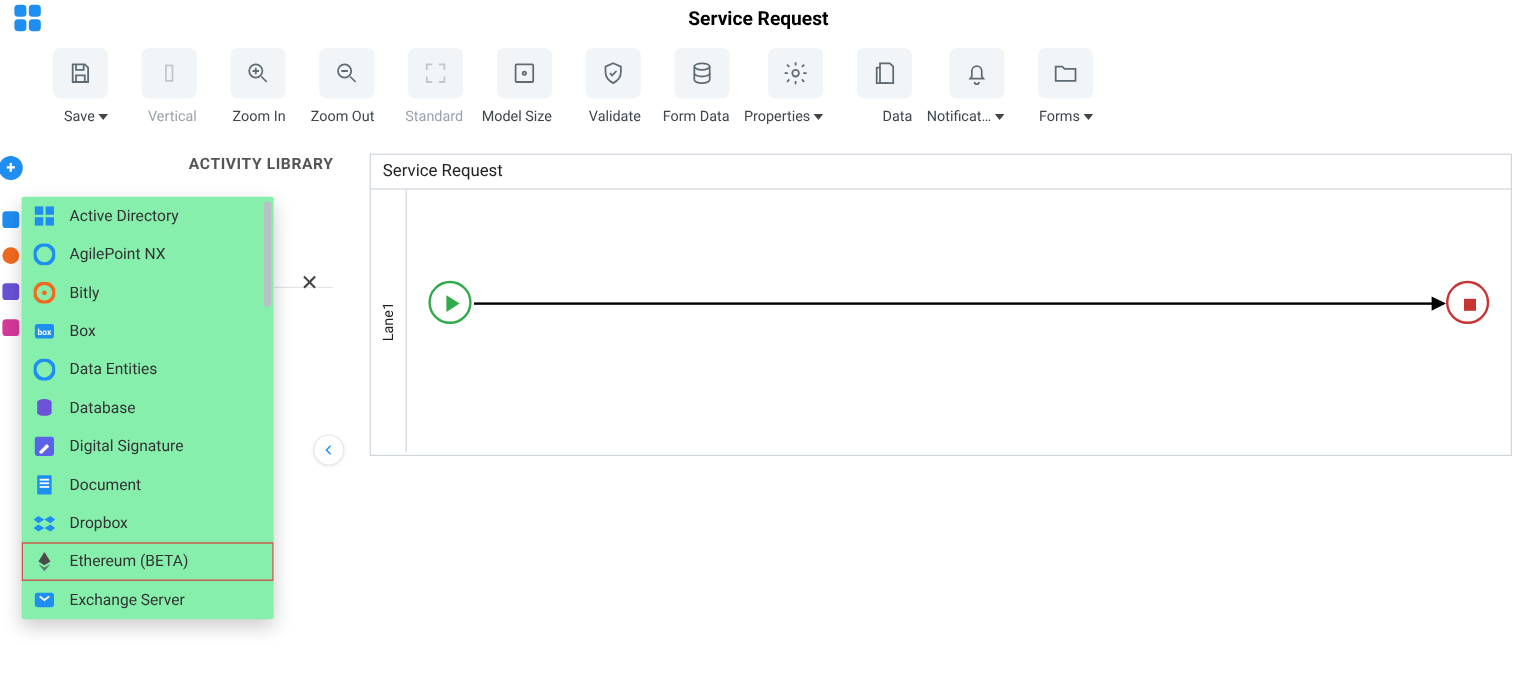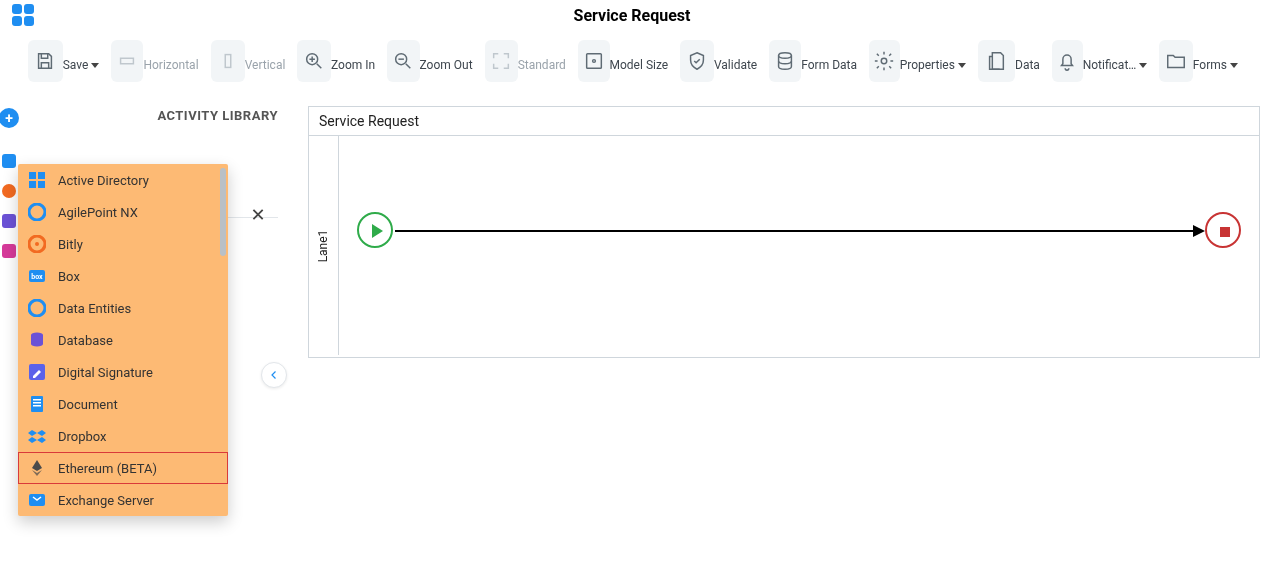--- a/index.html
+++ b/index.html
@@ -42,22 +42,22 @@
 
   
   .toolbar {
     display: flex;
     align-items: flex-start;
     padding: 10px 28px 10px 28px;
     gap: 12px;
   }
   .tbtn {
     display: flex;
-    flex-direction: row;
-    align-items: center;
+    flex-direction: column;
+    align-items: flex-end;
     min-width: 62px;
     cursor: pointer;
   }
   .tbtn .iconbox {
     width: 46px; height: 42px;
     background: #f2f5f7;
     border-radius: 6px;
     display: flex;
     align-items: center;
     justify-content: center;
@@ -141,21 +141,21 @@
     border-top: 1px solid #e2e6ea;
     margin: 88px 0 0 0;
   }
 
   
   .dropdown {
     position: absolute;
     left: 18px;
     top: 164px;
     width: 210px;
-    background: #fdba74;
+    background: #86efac;
     box-shadow: 0 6px 16px rgba(0,0,0,0.2);
     border-radius: 2px;
     max-height: 360px;
     overflow: hidden;
     z-index: 50;
   }
   .dropdown-scroll {
     position: absolute;
     right: 2px; top: 4px;
     width: 6px; height: 88px;
@@ -297,30 +297,20 @@
     <div class="iconbox">
         <svg viewBox="0 0 24 24">
           <path d="M5 4h11l3 3v13H5z"></path>
           <path d="M8 4v5h7V4"></path>
           <path d="M8 20v-6h8v6"></path>
         </svg>
       </div>
     <div class="lbl">
         <span>Save</span>
         <span class="chev-down"></span>
-      </div>
-  </div>
-  <div class="tbtn disabled">
-    <div class="iconbox">
-        <svg viewBox="0 0 24 24">
-          <rect x="5" y="9" width="14" height="6"></rect>
-        </svg>
-      </div>
-    <div class="lbl">
-        <span>Horizontal</span>
       </div>
   </div>
   <div class="tbtn disabled">
     <div class="iconbox">
         <svg viewBox="0 0 24 24">
           <rect x="9" y="5" width="6" height="14"></rect>
         </svg>
       </div>
     <div class="lbl">
         <span>Vertical</span>

